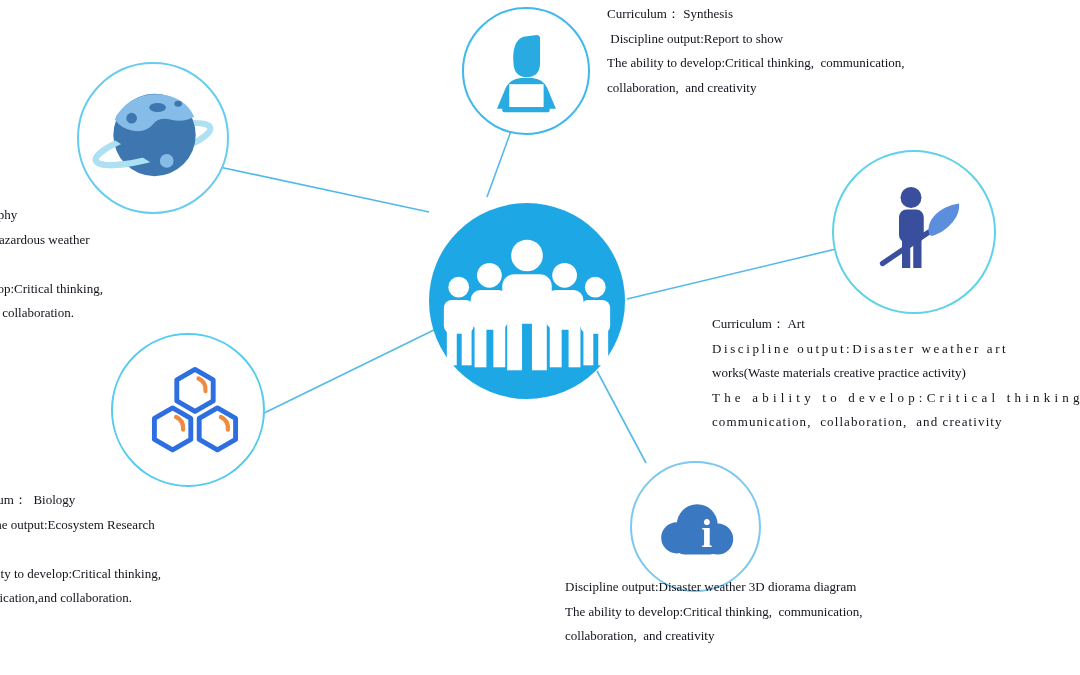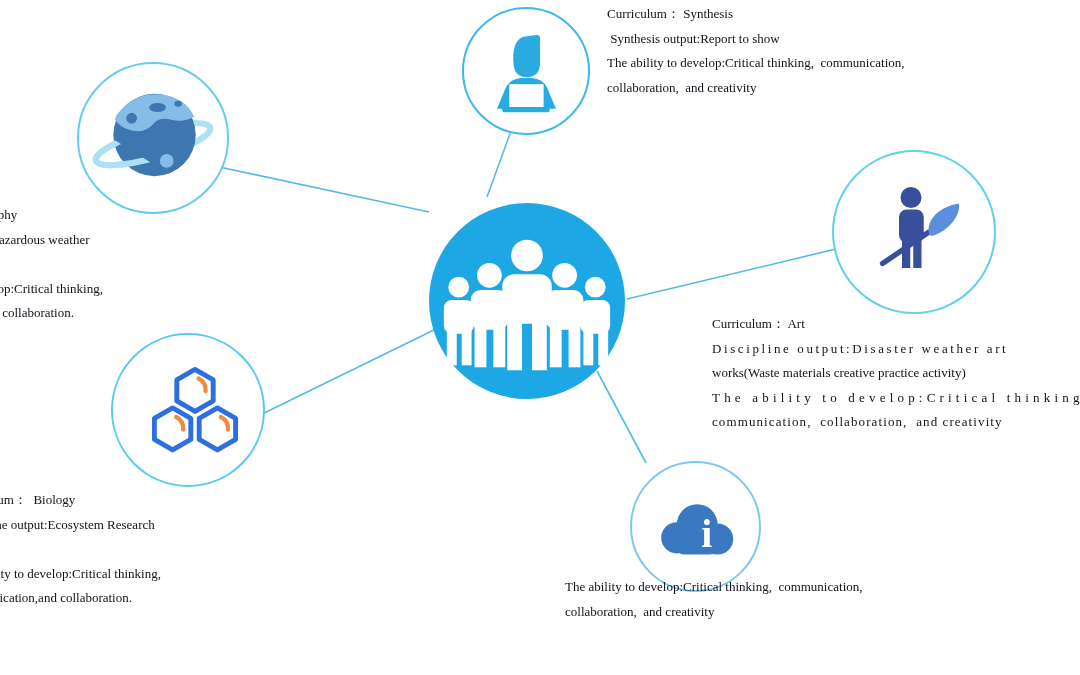--- a/index.html
+++ b/index.html
@@ -134,21 +134,21 @@
         <circle cx="82" cy="56" r="34"></circle>
         <circle cx="116" cy="80" r="26"></circle>
         <rect x="46" y="72" width="72" height="34" rx="15"></rect>
       </g>
       <text x="98" y="94" font-size="66" font-weight="bold" text-anchor="middle" font-family="'Liberation Serif', serif" fill="#ffffff">i</text>
     </svg>
   </div>
 
   <div class="tblock" style="left:607px; top:2px;">
     <div class="tline">Curriculum： Synthesis</div>
-    <div class="tline"> Synthesis output:Report to show</div>
+    <div class="tline"> Discipline output:Report to show</div>
     <div class="tline">The ability to develop:Critical thinking,  communication,</div>
     <div class="tline">collaboration,  and creativity</div>
   </div>
 
   <div class="tblock" style="left:-104px; top:203px;">
     <div class="tline">Curriculum:Geography</div>
     <div class="tline">Discipline output:Hazardous weather</div>
     <div class="tline">research report</div>
     <div class="tline">The ability to develop:Critical thinking,</div>
     <div class="tline">communication,and collaboration.</div>
@@ -164,17 +164,18 @@
 
   <div class="tblock" style="left:712px; top:312px;">
     <div class="tline">Curriculum： Art</div>
     <div class="tline ls-a">Discipline output:Disaster weather art</div>
     <div class="tline">works(Waste materials creative practice activity)</div>
     <div class="tline ls-b">The ability to develop:Critical thinking,</div>
     <div class="tline ls-c">communication,  collaboration,  and creativity</div>
   </div>
 
   <div class="tblock" style="left:565px; top:575px;">
+    <div class="tline">Discipline output:Disaster weather 3D diorama diagram</div>
     <div class="tline">The ability to develop:Critical thinking,  communication,</div>
     <div class="tline">collaboration,  and creativity</div>
   </div>
 
 </div>
 
 </body></html>

